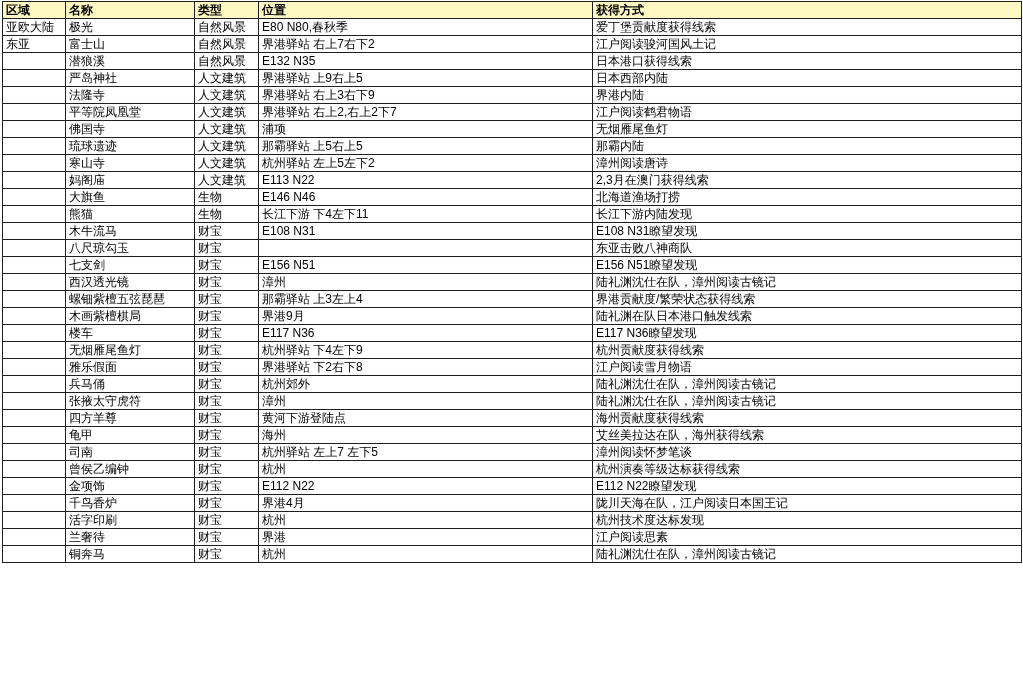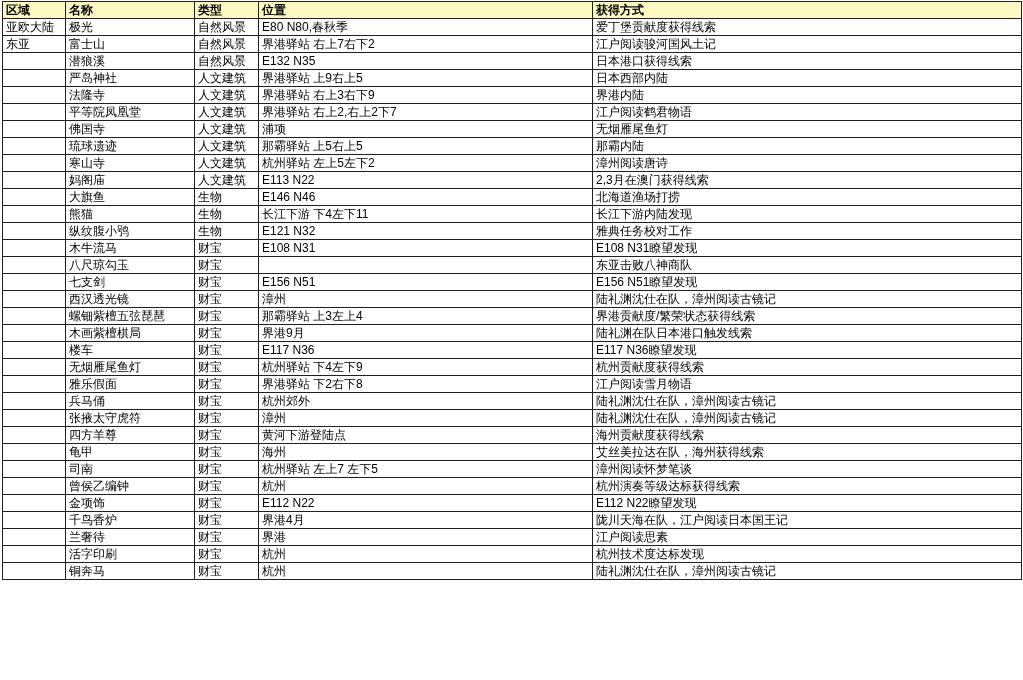--- a/index.html
+++ b/index.html
@@ -143,27 +143,20 @@
       </tr>
       <tr>
         <td></td>
         <td>熊猫</td>
         <td>生物</td>
         <td>长江下游 下4左下11</td>
         <td>长江下游内陆发现</td>
       </tr>
       <tr>
         <td></td>
-        <td>纵纹腹小鸮</td>
-        <td>生物</td>
-        <td>E121 N32</td>
-        <td>雅典任务校对工作</td>
-      </tr>
-      <tr>
-        <td></td>
         <td>木牛流马</td>
         <td>财宝</td>
         <td>E108 N31</td>
         <td>E108 N31瞭望发现</td>
       </tr>
       <tr>
         <td></td>
         <td>八尺琼勾玉</td>
         <td>财宝</td>
         <td></td>
@@ -269,31 +262,31 @@
       </tr>
       <tr>
         <td></td>
         <td>千鸟香炉</td>
         <td>财宝</td>
         <td>界港4月</td>
         <td>陇川天海在队，江户阅读日本国王记</td>
       </tr>
       <tr>
         <td></td>
+        <td>活字印刷</td>
+        <td>财宝</td>
+        <td>杭州</td>
+        <td>杭州技术度达标发现</td>
+      </tr>
+      <tr>
+        <td></td>
         <td>兰奢待</td>
         <td>财宝</td>
         <td>界港</td>
         <td>江户阅读思素</td>
-      </tr>
-      <tr>
-        <td></td>
-        <td>活字印刷</td>
-        <td>财宝</td>
-        <td>杭州</td>
-        <td>杭州技术度达标发现</td>
       </tr>
       <tr>
         <td></td>
         <td>铜奔马</td>
         <td>财宝</td>
         <td>杭州</td>
         <td>陆礼渊沈仕在队，漳州阅读古镜记</td>
       </tr>
     </tbody>
 </table>

